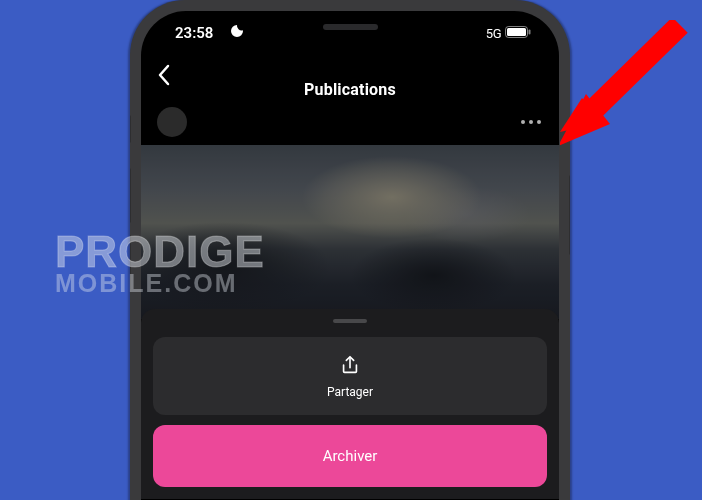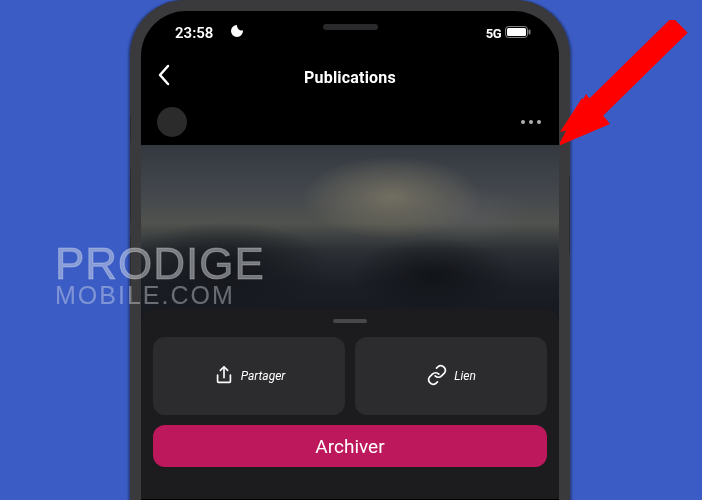--- a/index.html
+++ b/index.html
@@ -54,24 +54,24 @@
     display: flex;
     justify-content: space-between;
     align-items: center;
     padding: 0 28px 0 34px;
     color: #fff;
     font-size: 15px;
     font-weight: 600;
   }
   .status-left { display: flex; align-items: center; gap: 16px; }
   .status-right { display: flex; align-items: center; gap: 4px; }
-  .signal-5g { font-size: 13px; font-weight: 700; letter-spacing: -0.5px; margin-left: 44px; }
+  .signal-5g { font-size: 13px; font-weight: 400; letter-spacing: -0.5px; margin-left: 44px; }
   .nav-header {
     display: flex;
-    align-items: center;
+    align-items: flex-end;
     justify-content: center;
     height: 44px;
     position: relative;
     color: #fff;
   }
   .back-chevron {
     position: absolute;
     left: 16px;
     top: 50%;
     transform: translateY(-50%);
@@ -116,54 +116,53 @@
     width: 34px; height: 4px; background: #48484a; border-radius: 2px;
     margin: 0 auto 14px auto;
   }
   .sheet-row { display: flex; gap: 10px; }
   .sheet-tile {
     flex: 1;
     background: #2c2c2e;
     border-radius: 12px;
     height: 78px;
     display: flex;
-    flex-direction: row;
+    flex-direction: column;
     align-items: center;
     justify-content: center;
     gap: 6px;
     color: #fff;
-    font-style: italic;
   }
   .sheet-tile span { font-size: 12px; font-weight: 400; }
   .sheet-full {
     margin-top: 10px;
-    background: #be185d;
+    background: #ec4899;
     border-radius: 12px;
-    height: 42px;
-    display: flex;
-    align-items: center;
-    justify-content: center;
-    color: #fff;
-    font-size: 19px;
+    height: 62px;
+    display: flex;
+    align-items: center;
+    justify-content: center;
+    color: #fff;
+    font-size: 15px;
   }
   .arrow {
     position: absolute;
     top: 20px;
     left: 560px;
     pointer-events: none;
   }
   .watermark {
     position: absolute;
     left: 55px;
-    top: 244px;
+    top: 232px;
     color: rgba(228,232,240,0.45);
     font-family: Arial, sans-serif;
     line-height: 0.92;
     letter-spacing: 1px;
-    font-weight: 400;
+    font-weight: 700;
     pointer-events: none;
     user-select: none;
   }
   .wm-line1 {
     font-size: 44px;
     -webkit-text-stroke: 1px rgba(255,255,255,0.28);
   }
   .wm-line2 {
     font-size: 25px;
     letter-spacing: 2px;
@@ -252,29 +251,20 @@
         <div class="sheet-tile">
           <span>
             <svg width="22" height="22" viewBox="0 0 24 24" fill="none" stroke="#fff" stroke-width="1.8" stroke-linecap="round" stroke-linejoin="round">
               <path d="M12 15V4"></path>
                 <path d="M8 7l4-4 4 4"></path>
               <path d="M5 12v7a1 1 0 0 0 1 1h12a1 1 0 0 0 1-1v-7"></path>
             </svg>
           </span>
           <span>Partager</span>
         </div>
-        <div class="sheet-tile">
-          <span>
-            <svg width="22" height="22" viewBox="0 0 24 24" fill="none" stroke="#fff" stroke-width="1.8" stroke-linecap="round" stroke-linejoin="round">
-              <path d="M10 13a5 5 0 0 0 7 0l3-3a5 5 0 0 0-7-7l-1.5 1.5"></path>
-              <path d="M14 11a5 5 0 0 0-7 0l-3 3a5 5 0 0 0 7 7l1.5-1.5"></path>
-            </svg>
-          </span>
-          <span>Lien</span>
-        </div>
       </div>
       <div class="sheet-full">
         <span>Archiver</span>
       </div>
     </div>
 
   </div>
 </div>
 
 <svg class="arrow" width="150" height="150" viewBox="0 0 150 150">

